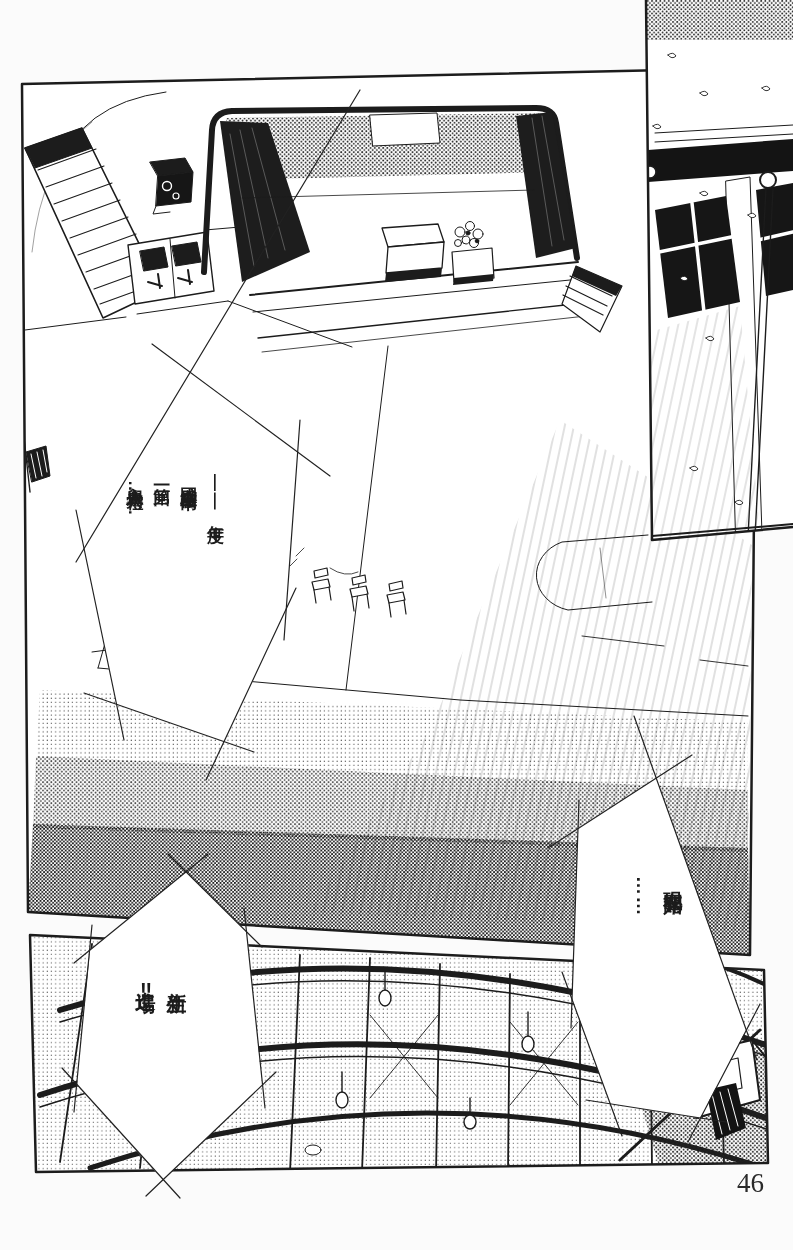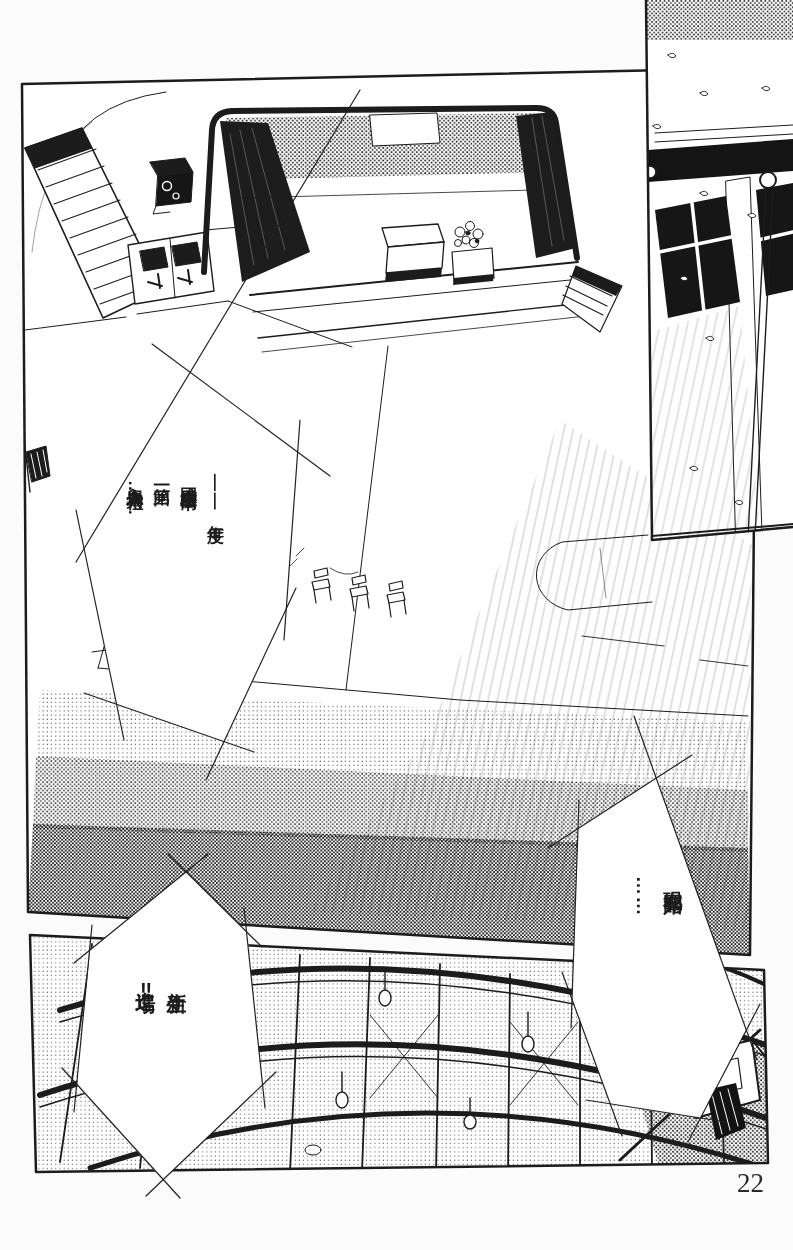--- a/index.html
+++ b/index.html
@@ -324,14 +324,14 @@
 
   <div class="bubble-text bt-ceremony">——年度
 國立櫻高中
 第一回
 入學典禮……</div>
   <div class="bubble-text bt-now">現在開始
 ……</div>
   <div class="bubble-text bt-new">新生
 進場‼</div>
 
-  <div class="page-number">22</div>
+  <div class="page-number">46</div>
 </div>
 
 </body></html>

